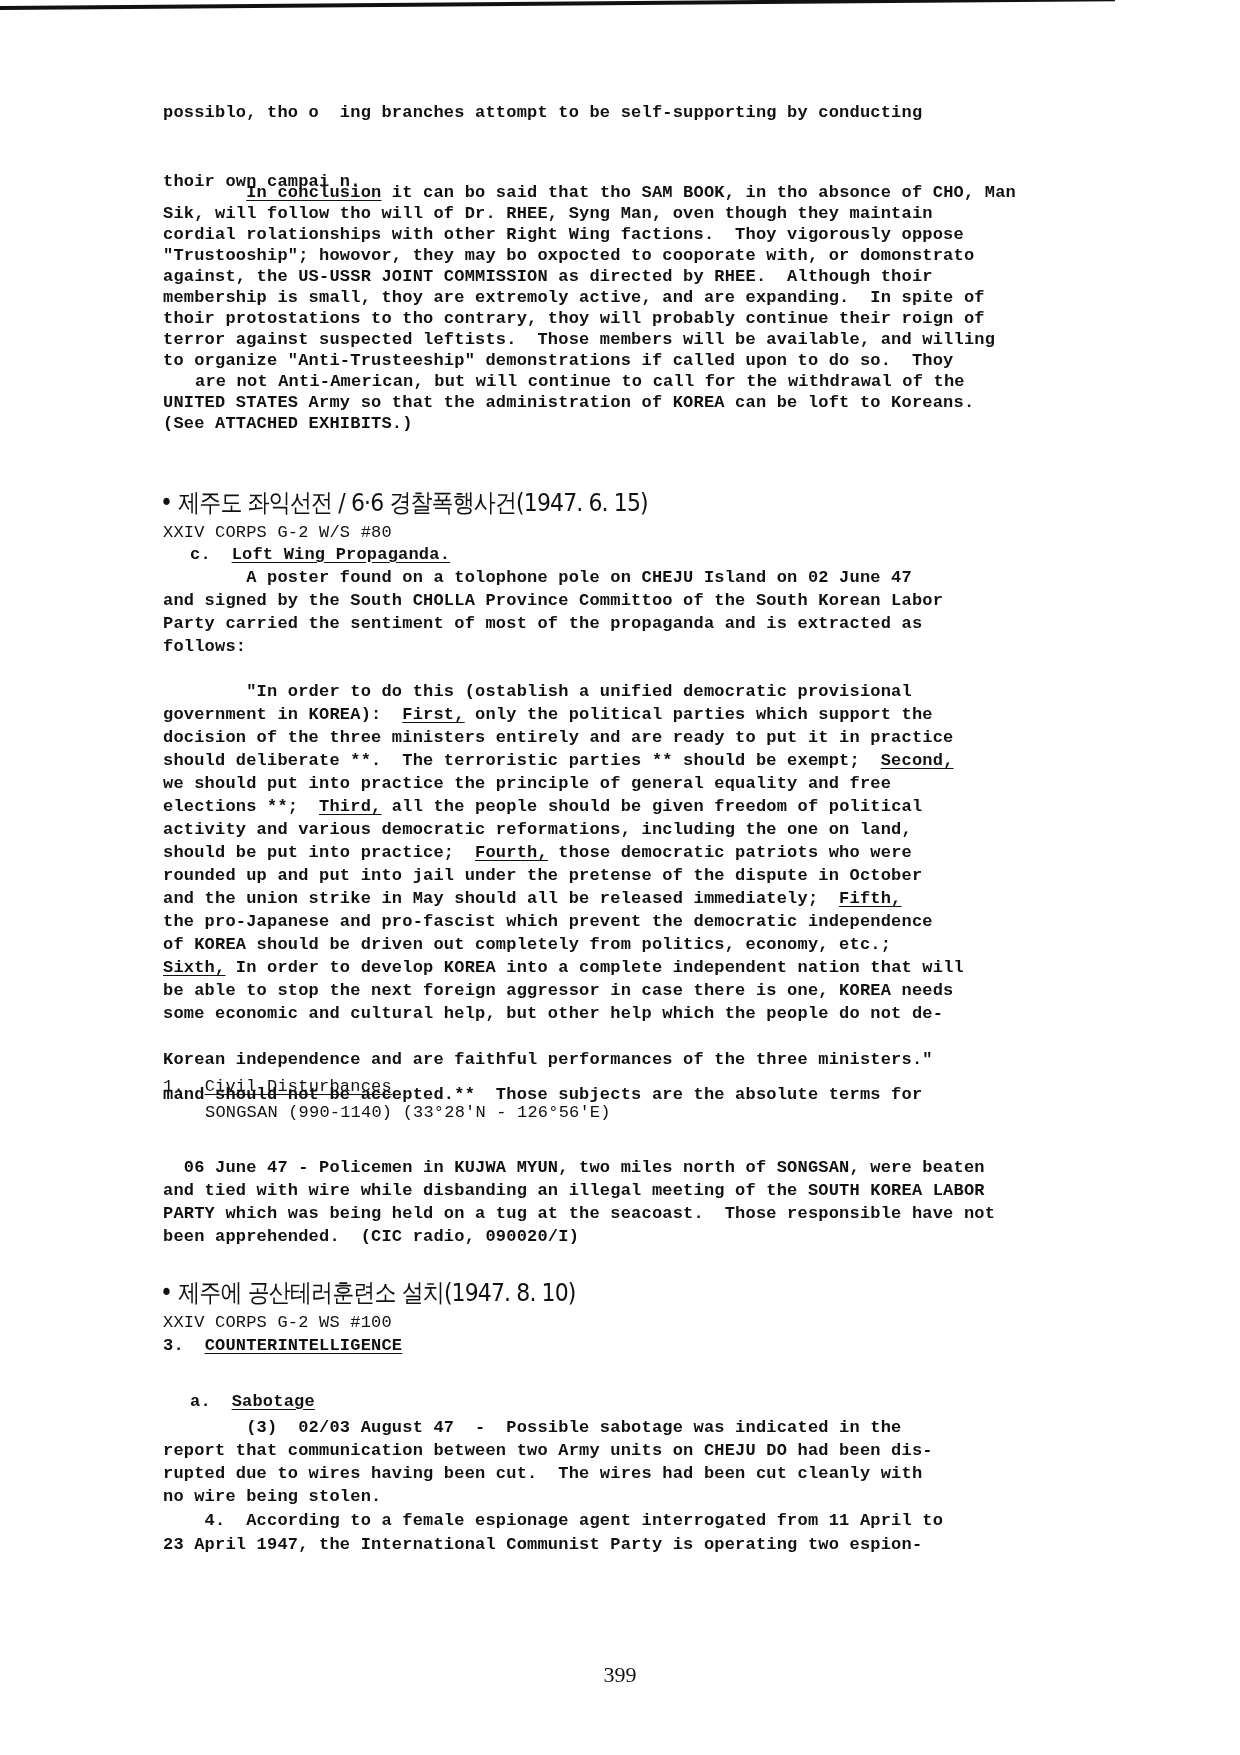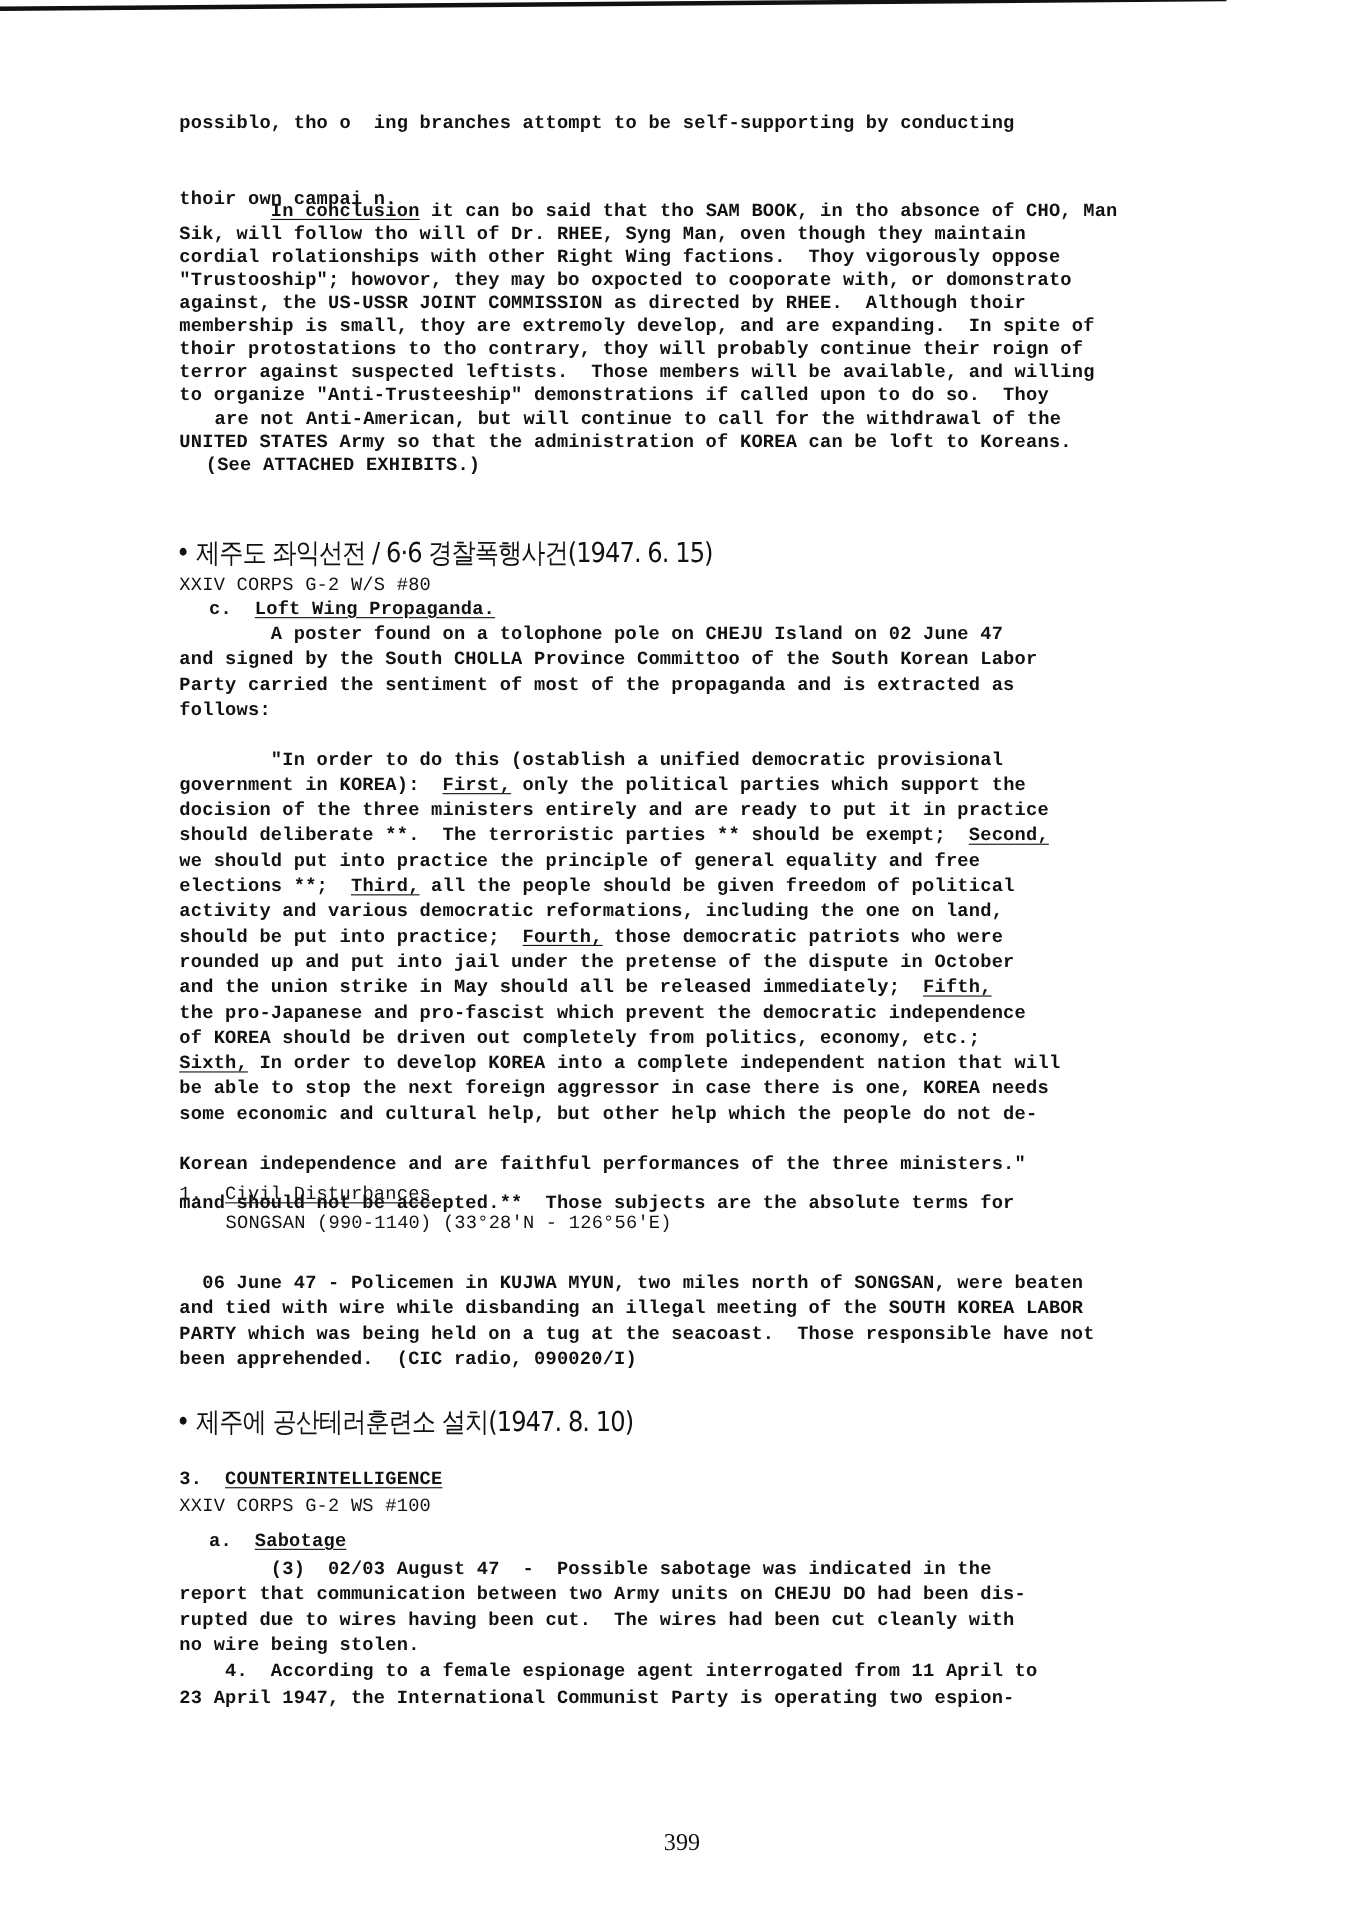--- a/index.html
+++ b/index.html
@@ -17,27 +17,27 @@
 <div class="toprule"></div>
 
 <div class="line mono" style="left:163px;top:103px;">possiblo, tho o  ing branches attompt to be self-supporting by conducting</div>
 <div class="line mono" style="left:163px;top:124px;margin-top:48px;">thoir own campai n.</div>
 
 <div class="line mono" style="left:163px;top:183px;">        <span class="u">In conclusion</span><span> it can bo said that tho SAM BOOK, in tho absonce of CHO, Man</span></div>
 <div class="line mono" style="left:163px;top:204px;">Sik, will follow tho will of Dr. RHEE, Syng Man, oven though they maintain</div>
 <div class="line mono" style="left:163px;top:225px;">cordial rolationships with other Right Wing factions.  Thoy vigorously oppose</div>
 <div class="line mono" style="left:163px;top:246px;">"Trustooship"; howovor, they may bo oxpocted to cooporate with, or domonstrato</div>
 <div class="line mono" style="left:163px;top:267px;">against, the US-USSR JOINT COMMISSION as directed by RHEE.  Although thoir</div>
-<div class="line mono" style="left:163px;top:288px;">membership is small, thoy are extremoly develop, and are expanding.  In spite of</div>
+<div class="line mono" style="left:163px;top:288px;">membership is small, thoy are extremoly active, and are expanding.  In spite of</div>
 <div class="line mono" style="left:163px;top:309px;">thoir protostations to tho contrary, thoy will probably continue their roign of</div>
 <div class="line mono" style="left:163px;top:330px;">terror against suspected leftists.  Those members will be available, and willing</div>
 <div class="line mono" style="left:163px;top:351px;">to organize "Anti-Trusteeship" demonstrations if called upon to do so.  Thoy</div>
 <div class="line mono" style="left:163px;top:372px;margin-left:32px;">are not Anti-American, but will continue to call for the withdrawal of the</div>
 <div class="line mono" style="left:163px;top:393px;">UNITED STATES Army so that the administration of KOREA can be loft to Koreans.</div>
-<div class="line mono" style="left:163px;top:414px;margin-left:24px;">(See ATTACHED EXHIBITS.)</div>
+<div class="line mono" style="left:163px;top:414px;">(See ATTACHED EXHIBITS.)</div>
 
 <div class="kr" style="left:160px;top:486px;">• 제주도 좌익선전 / 6·6 경찰폭행사건(1947. 6. 15)</div>
 <div class="line mono" style="left:163px;top:523px;font-weight:normal;">XXIV CORPS G-2 W/S #80</div>
 <div class="line mono" style="left:190px;top:545px;"><span>c.</span>  <span class="u">Loft Wing Propaganda.</span></div>
 <div class="line mono" style="left:163px;top:568px;">        A poster found on a tolophone pole on CHEJU Island on 02 June 47</div>
 <div class="line mono" style="left:163px;top:591px;">and signed by the South CHOLLA Province Committoo of the South Korean Labor</div>
 <div class="line mono" style="left:163px;top:614px;">Party carried the sentiment of most of the propaganda and is extracted as</div>
 <div class="line mono" style="left:163px;top:637px;">follows:</div>
 
 <div class="line mono" style="left:163px;top:682px;">        "In order to do this (ostablish a unified democratic provisional</div>
@@ -60,21 +60,21 @@
 
 <div class="line mono" style="left:163px;top:1077px;font-weight:normal;"><span>1.</span>  <span class="u">Civil Disturbances</span></div>
 <div class="line mono" style="left:205px;top:1103px;font-weight:normal;">SONGSAN (990-1140) (33°28'N - 126°56'E)</div>
 
 <div class="line mono" style="left:163px;top:1158px;">  06 June 47 - Policemen in KUJWA MYUN, two miles north of SONGSAN, were beaten</div>
 <div class="line mono" style="left:163px;top:1181px;">and tied with wire while disbanding an illegal meeting of the SOUTH KOREA LABOR</div>
 <div class="line mono" style="left:163px;top:1204px;">PARTY which was being held on a tug at the seacoast.  Those responsible have not</div>
 <div class="line mono" style="left:163px;top:1227px;">been apprehended.  (CIC radio, 090020/I)</div>
 
 <div class="kr" style="left:160px;top:1276px;">• 제주에 공산테러훈련소 설치(1947. 8. 10)</div>
-<div class="line mono" style="left:163px;top:1361px;font-weight:normal;">XXIV CORPS G-2 WS #100</div>
+<div class="line mono" style="left:163px;top:1313px;font-weight:normal;">XXIV CORPS G-2 WS #100</div>
 <div class="line mono" style="left:163px;top:1336px;"><span>3.</span>  <span class="u">COUNTERINTELLIGENCE</span></div>
 <div class="line mono" style="left:190px;top:1392px;"><span>a.</span>  <span class="u">Sabotage</span></div>
 <div class="line mono" style="left:163px;top:1418px;">        (3)  02/03 August 47  -  Possible sabotage was indicated in the</div>
 <div class="line mono" style="left:163px;top:1441px;">report that communication between two Army units on CHEJU DO had been dis-</div>
 <div class="line mono" style="left:163px;top:1464px;">rupted due to wires having been cut.  The wires had been cut cleanly with</div>
 <div class="line mono" style="left:163px;top:1487px;">no wire being stolen.</div>
 <div class="line mono" style="left:163px;top:1511px;">    4.  According to a female espionage agent interrogated from 11 April to</div>
 <div class="line mono" style="left:163px;top:1535px;">23 April 1947, the International Communist Party is operating two espion-</div>
 
 <div class="pageno">399</div>

